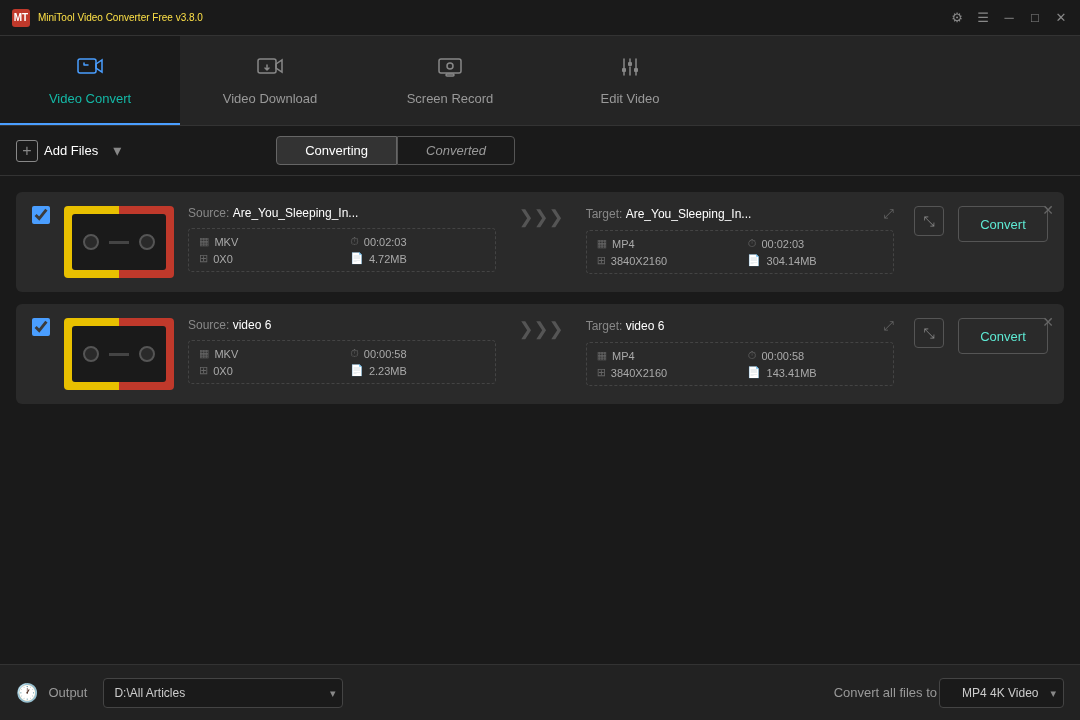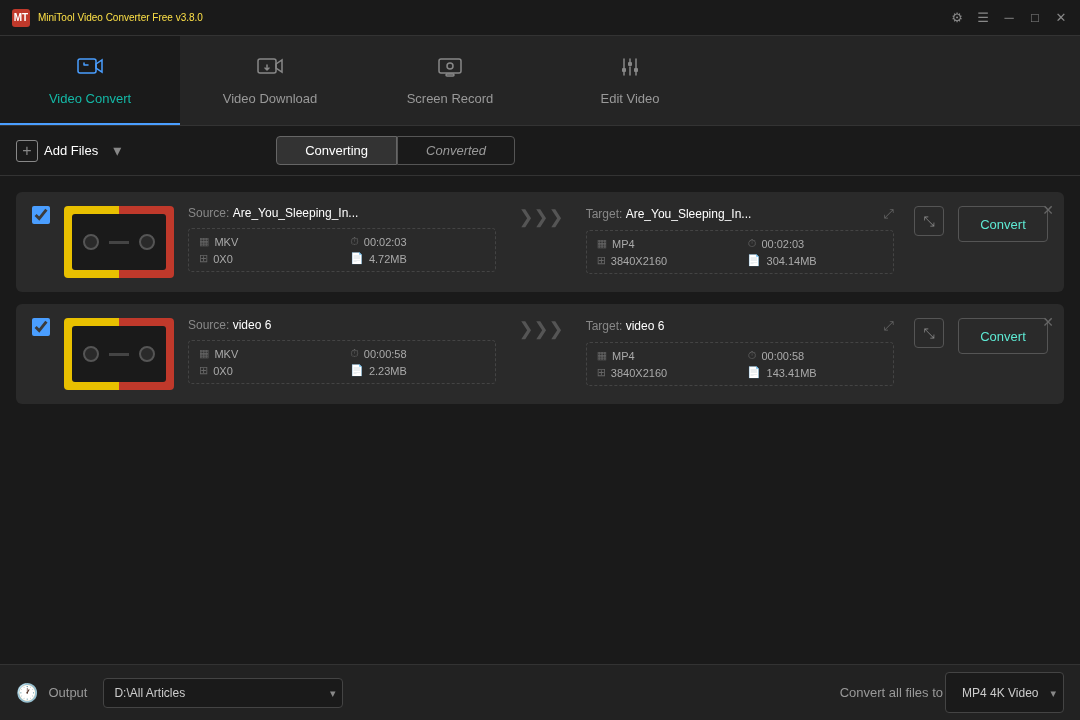--- a/index.html
+++ b/index.html
@@ -407,23 +407,23 @@
     }
 
     #format-select-wrapper {
       position: relative;
     }
     #format-select {
       background: #1a1a1a;
       border: 1px solid #444;
       color: #ccc;
       font-size: 12px;
-      padding: 4px 24px 4px 16px;
+      padding: 4px 24px 4px 22px;
       border-radius: 4px;
-      height: 41px;
+      height: 30px;
       appearance: none;
       cursor: pointer;
     }
     #format-select-wrapper::after {
       content: '▾';
       position: absolute;
       right: 8px;
       top: 50%;
       transform: translateY(-50%);
       color: #888;

